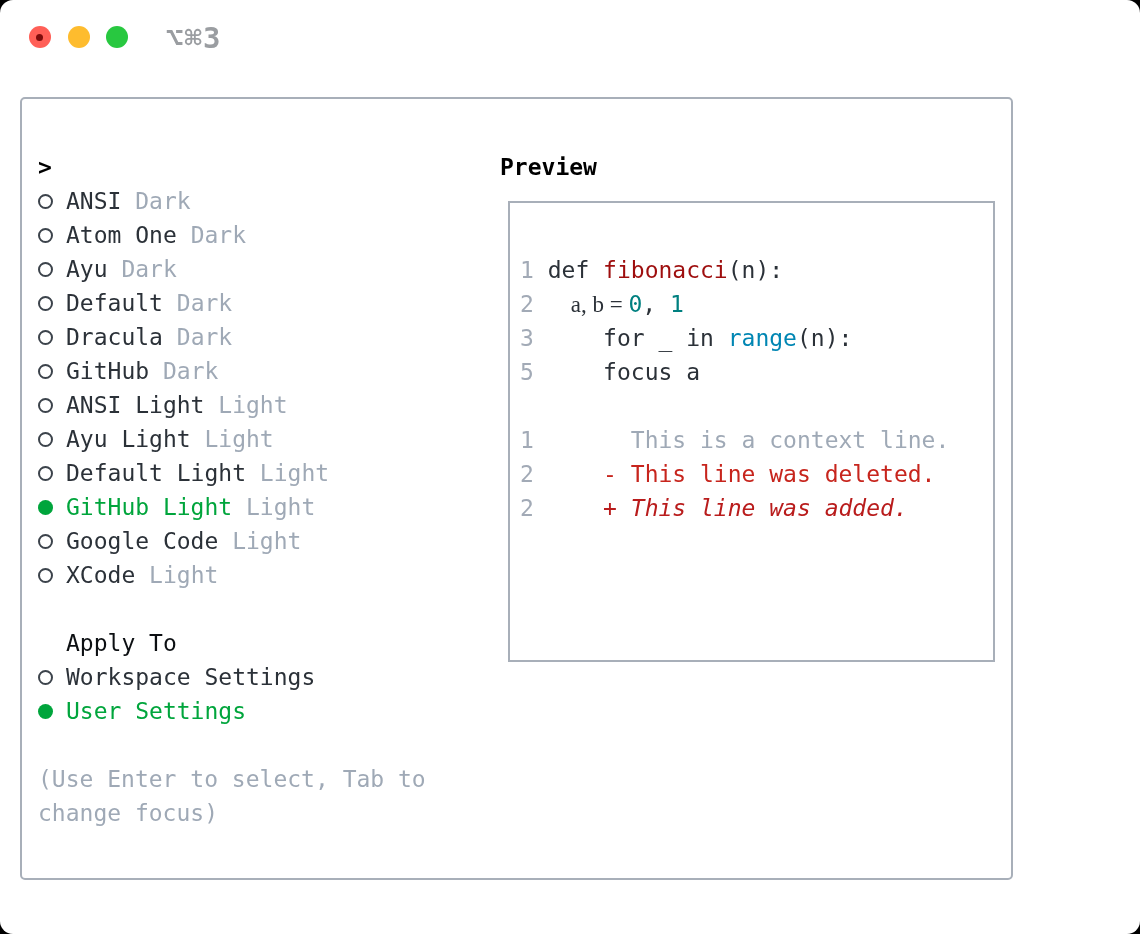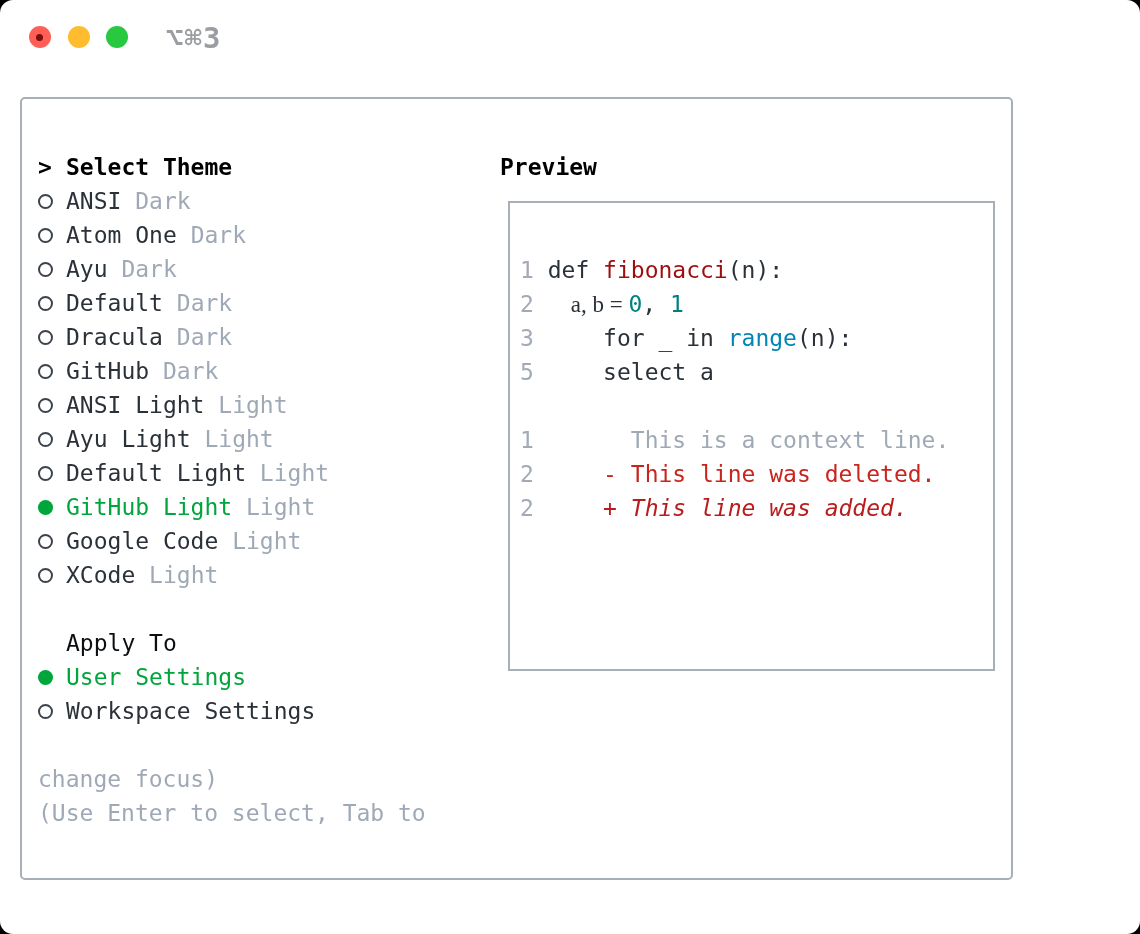--- a/index.html
+++ b/index.html
@@ -40,21 +40,21 @@
   .t-name { color: #2b3138; }
   .t-name.sel { color: var(--green); }
   .t-tag  { color: var(--muted); text-align: center; }
   .hint   { color: var(--muted); }
   .left-col { position: absolute; left: 16px; top: 51px; }
   
   .preview-hdr { position: absolute; left: 478px; top: 51px; }
   .preview-box {
     position: absolute; left: 486px; top: 102px; width: 473px; height: 403px;
     border: 2px solid var(--border); background: #fff;
-    padding: 54px 0 9px 10px; box-sizing: content-box; overflow: hidden;
+    padding: 54px 0 0 10px; box-sizing: content-box; overflow: hidden;
   }
   .pline { height: 34px; white-space: pre; font-size: 23px; color: var(--fg); }
   .ln { color: var(--lineno); }
 </style>
 </head>
 <body>
 
 <div class="window">
 
   <div class="titlebar">
@@ -63,59 +63,59 @@
     </div>
     <div class="tl-dot tl-yellow"></div>
     <div class="tl-dot tl-green"></div>
     <div class="win-title">⌥⌘3</div>
   </div>
 
   <div class="panel">
 
     <div class="left-col">
       <div class="row">
-        <span class="mark chev">&gt;</span><span class="hdr">Select Theme</span>
+        <span class="mark chev">&gt;</span>
       </div>
       <div id="theme-list">
           <div class="row"><span class="mark"><span class="ring"></span></span><span class="t-name">ANSI</span><span class="t-tag"> Dark</span></div>
           <div class="row"><span class="mark"><span class="ring"></span></span><span class="t-name">Atom One</span><span class="t-tag"> Dark</span></div>
           <div class="row"><span class="mark"><span class="ring"></span></span><span class="t-name">Ayu</span><span class="t-tag"> Dark</span></div>
           <div class="row"><span class="mark"><span class="ring"></span></span><span class="t-name">Default</span><span class="t-tag"> Dark</span></div>
           <div class="row"><span class="mark"><span class="ring"></span></span><span class="t-name">Dracula</span><span class="t-tag"> Dark</span></div>
           <div class="row"><span class="mark"><span class="ring"></span></span><span class="t-name">GitHub</span><span class="t-tag"> Dark</span></div>
           <div class="row"><span class="mark"><span class="ring"></span></span><span class="t-name">ANSI Light</span><span class="t-tag"> Light</span></div>
           <div class="row"><span class="mark"><span class="ring"></span></span><span class="t-name">Ayu Light</span><span class="t-tag"> Light</span></div>
           <div class="row"><span class="mark"><span class="ring"></span></span><span class="t-name">Default Light</span><span class="t-tag"> Light</span></div>
           <div class="row"><span class="mark"><span class="dotsel"></span></span><span class="t-name sel">GitHub Light</span><span class="t-tag"> Light</span></div>
           <div class="row"><span class="mark"><span class="ring"></span></span><span class="t-name">Google Code</span><span class="t-tag"> Light</span></div>
           <div class="row"><span class="mark"><span class="ring"></span></span><span class="t-name">XCode</span><span class="t-tag"> Light</span></div>
         </div>
       <div class="row"></div>
       <div class="row">
         <span class="mark"></span><span class="subhdr">Apply To</span>
       </div>
       <div id="apply-list">
+          <div class="row"><span class="mark"><span class="ring"></span></span><span class="t-name">Workspace Settings</span></div>
           <div class="row"><span class="mark"><span class="dotsel"></span></span><span class="t-name sel">User Settings</span></div>
-          <div class="row"><span class="mark"><span class="ring"></span></span><span class="t-name">Workspace Settings</span></div>
         </div>
       <div class="row"></div>
+      <div class="row hint">(Use Enter to select, Tab to</div>
       <div class="row hint">change focus)</div>
-      <div class="row hint">(Use Enter to select, Tab to</div>
     </div>
 
     <div class="preview-hdr row">
       <span class="hdr">Preview</span>
     </div>
 
     <div class="preview-box">
       <div id="preview-lines">
           <div class="pline"><span class="ln">1 </span><span style="color: rgb(43, 49, 56);">def </span><span style="color: rgb(158, 14, 14);">fibonacci</span><span style="color: rgb(43, 49, 56);">(n):</span></div>
           <div class="pline"><span class="ln">2 </span><span style="color: rgb(43, 49, 56); font-family: Liberation Serif, serif;">    a, b = </span><span style="color: rgb(0, 128, 128);">0</span><span style="color: rgb(43, 49, 56);">, </span><span style="color: rgb(0, 128, 128);">1</span></div>
           <div class="pline"><span class="ln">3 </span><span style="color: rgb(43, 49, 56);">    for _ in </span><span style="color: rgb(0, 134, 179);">range</span><span style="color: rgb(43, 49, 56);">(n):</span></div>
-          <div class="pline"><span class="ln">5 </span><span style="color: rgb(43, 49, 56);">    select a</span></div>
+          <div class="pline"><span class="ln">5 </span><span style="color: rgb(43, 49, 56);">    focus a</span></div>
           <div class="pline"><span class="ln"></span></div>
           <div class="pline"><span class="ln">1 </span><span style="color: rgb(159, 169, 182);">      This is a context line.</span></div>
           <div class="pline"><span class="ln">2 </span><span style="color: rgb(199, 37, 29);">    - This line was deleted.</span></div>
           <div class="pline"><span class="ln">2 </span><span style="color: #b91c1c; font-style: italic;">    + This line was added.</span></div>
         </div>
     </div>
 
   </div>
 </div>
 

